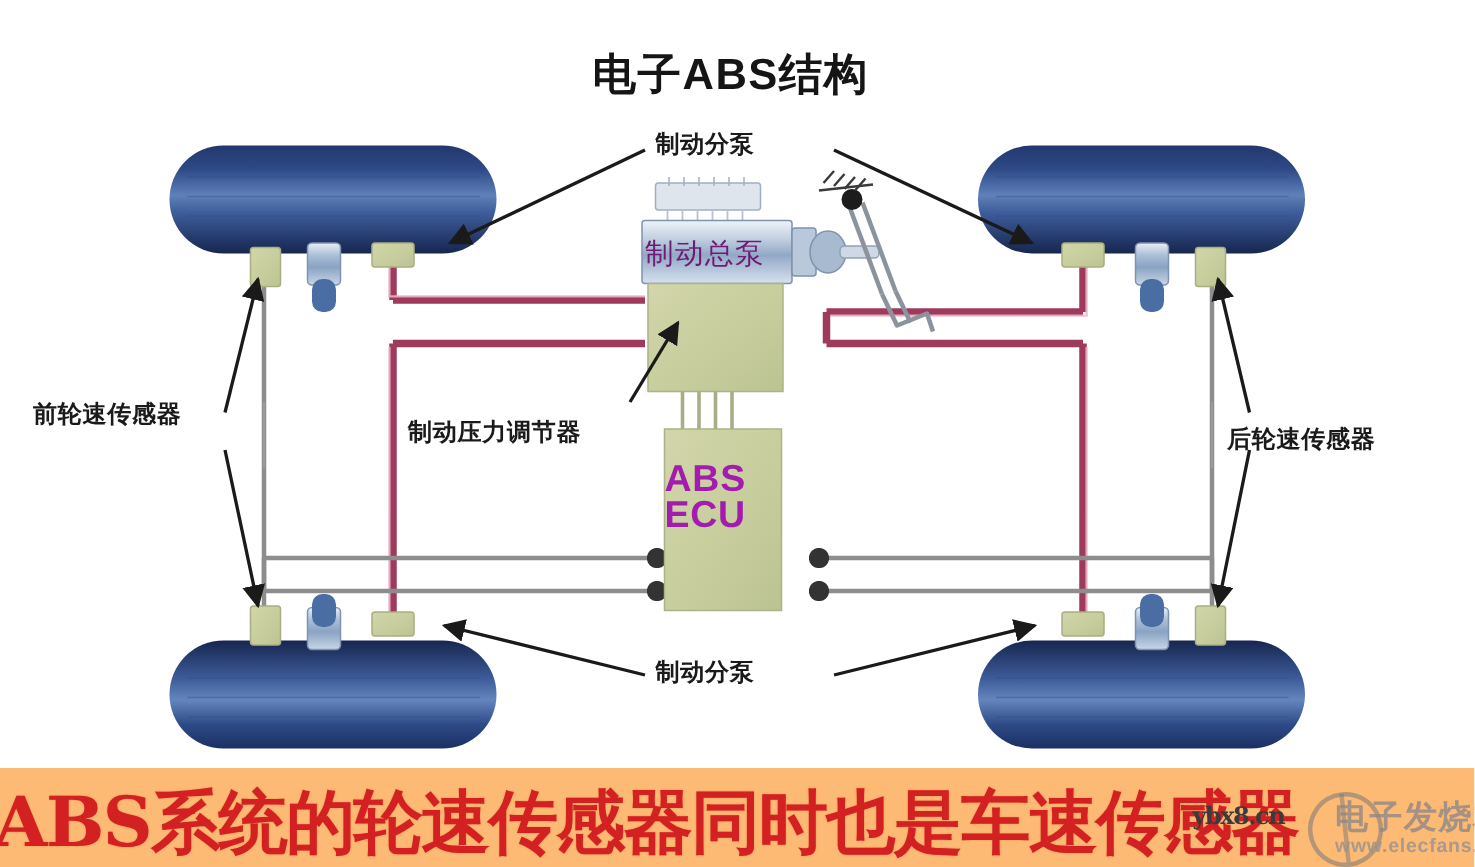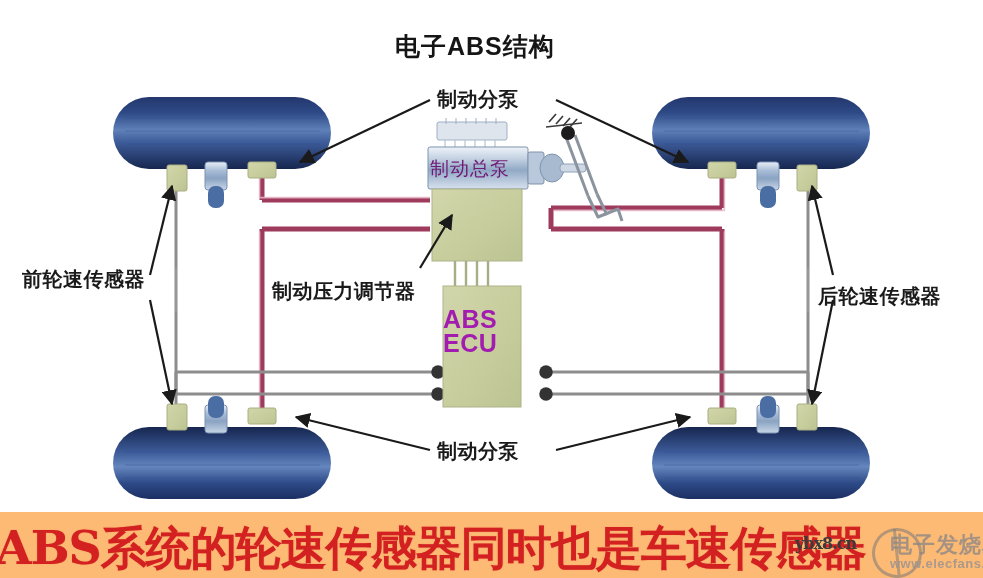--- a/index.html
+++ b/index.html
@@ -5,22 +5,22 @@
   html,body{margin:0;padding:0;background:#fff;}
   body{
     width:983px;height:578px;position:relative;overflow:hidden;
     font-family:"Liberation Sans","DejaVu Sans",sans-serif;
     background:#ffffff;
   }
   #stage{position:absolute;left:0;top:0;width:983px;height:578px;}
   svg#diagram{position:absolute;left:0;top:0;width:983px;height:520px;}
 
   .lbl{position:absolute;color:#1a1a1a;font-weight:bold;white-space:nowrap;}
-  .lbl-title{font-size:25px;letter-spacing:1px;color:#151515;}
-  .lbl-cn{font-size:20px;letter-spacing:0.5px;}
+  .lbl-title{font-size:29px;letter-spacing:1px;color:#151515;}
+  .lbl-cn{font-size:16px;letter-spacing:0.5px;}
 
   .ecu-text{
     position:absolute;font-size:25px;font-weight:bold;color:#a21caf;
     line-height:1.05;white-space:pre;letter-spacing:0.5px;
   }
   .mc-text{
     position:absolute;font-size:19px;font-weight:normal;color:#701a75;
     white-space:nowrap;letter-spacing:1px;
   }
 

